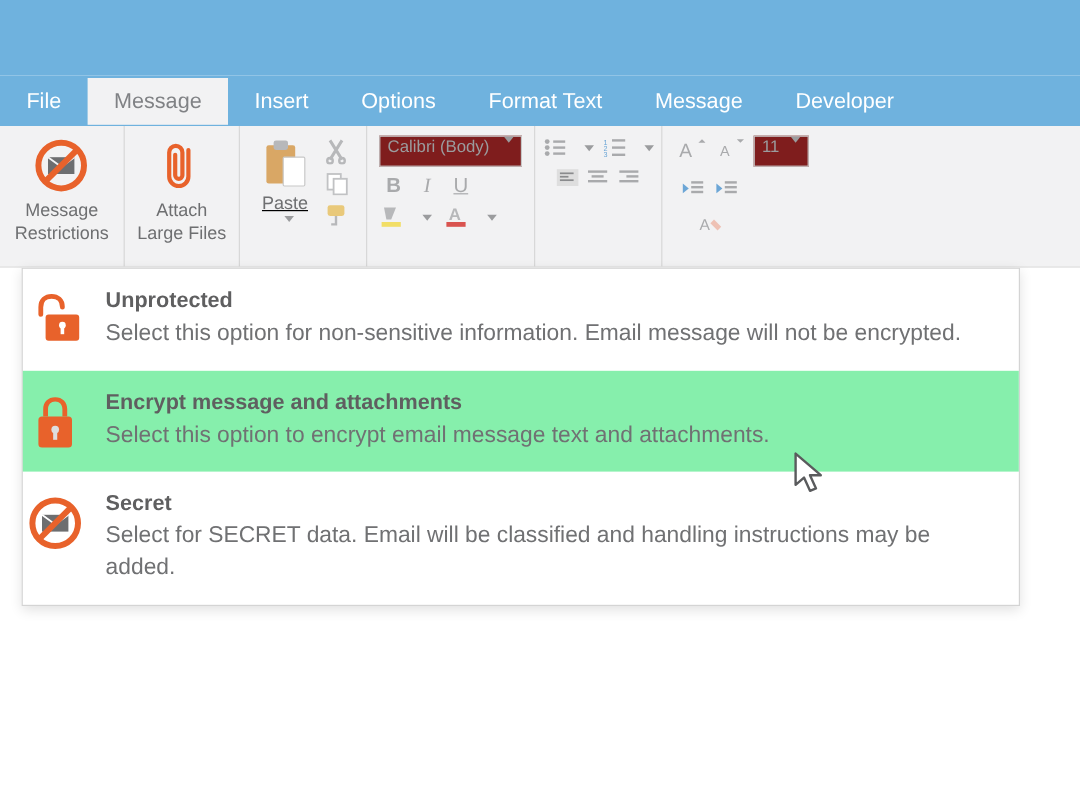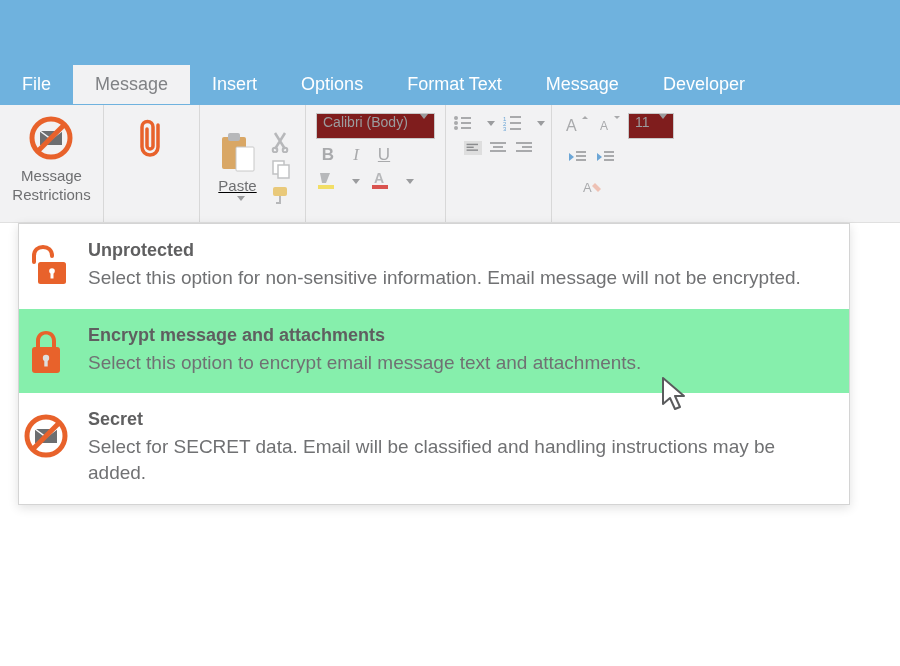--- a/index.html
+++ b/index.html
@@ -74,21 +74,21 @@
     content: "";
     display: inline-block;
     margin-left: 4px;
     border-left: 4px solid transparent;
     border-right: 4px solid transparent;
     border-top: 5px solid #6e6f71;
     vertical-align: middle;
   }
   .ribbon-group.clipboard {
     width: 106px;
-    padding-top: 26px;
+    padding-top: 10px;
     text-decoration: underline;
   }
   .ribbon-group.clipboard .paste-block {
     display: flex;
     flex-direction: column;
     align-items: center;
     width: 50px;
   }
   .clipboard-row {
     display: flex;
@@ -237,20 +237,23 @@
     </div>
   </div>
 
   <div class="ribbon-group" style="width:96px">
     <div class="ribbon-btn">
       <div class="icon-wrap">
         <svg width="32" height="46" viewBox="0 0 32 46">
           <path d="M22 10 v22 a8 8 0 0 1 -16 0 V12 a5.5 5.5 0 0 1 11 0 v19 a3 3 0 0 1 -6 0 V14" fill="none" stroke="#e8622b" stroke-width="3.5" stroke-linecap="round"></path>
         </svg>
       </div>
+      <div class="ribbon-btn-label">
+        <span>Attach</span><br><span>Large Files</span>
+      </div>
     </div>
   </div>
 
   <div class="ribbon-group clipboard">
     <div class="clipboard-row">
       <div class="paste-block">
         <svg width="40" height="44" viewBox="0 0 40 44">
           <rect x="4" y="6" width="24" height="32" rx="2" fill="#d9a765"></rect>
           <rect x="10" y="2" width="12" height="8" rx="2" fill="#b7b8ba"></rect>
           <rect x="18" y="16" width="18" height="24" rx="1" fill="#ffffff" stroke="#c8c8c8"></rect>

